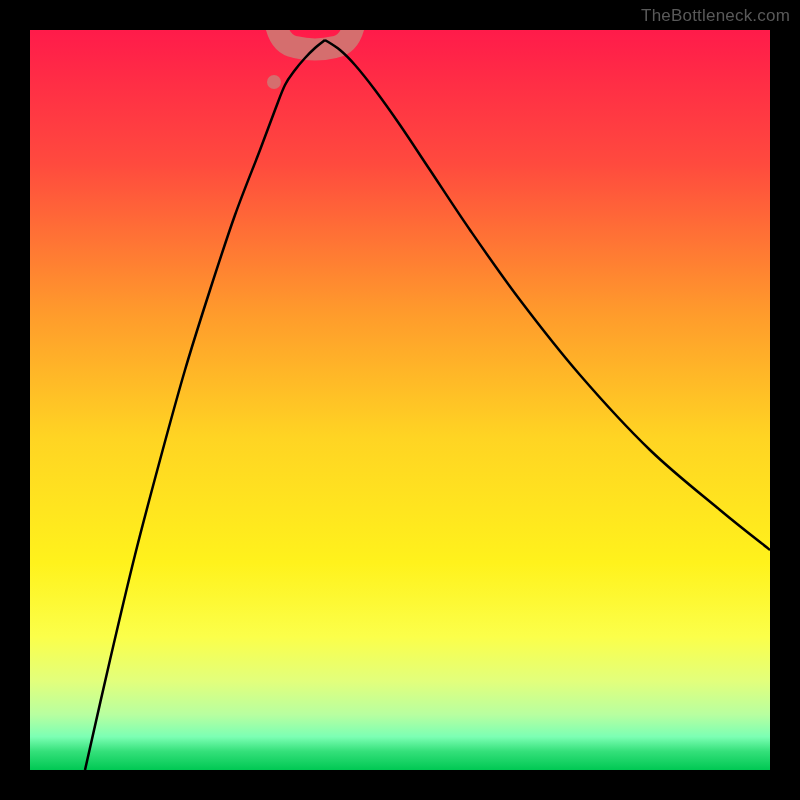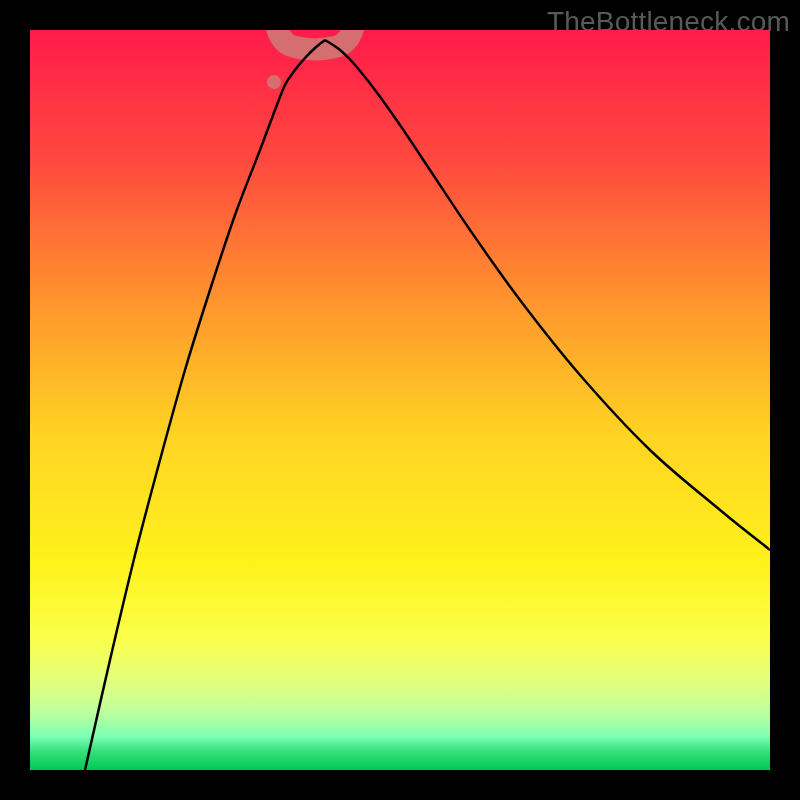--- a/index.html
+++ b/index.html
@@ -23,21 +23,21 @@
     position: absolute;
     left: 0;
     top: 0;
     width: 100%;
     height: 100%;
   }
   .watermark {
     position: absolute;
     top: 6px;
     right: 10px;
-    font-size: 28px;
+    font-size: 17px;
     color: #595959;
     font-weight: 500;
     letter-spacing: 0.2px;
   }
   svg.curve {
     position: absolute;
     left: 0;
     top: 0;
     width: 100%;
     height: 100%;

